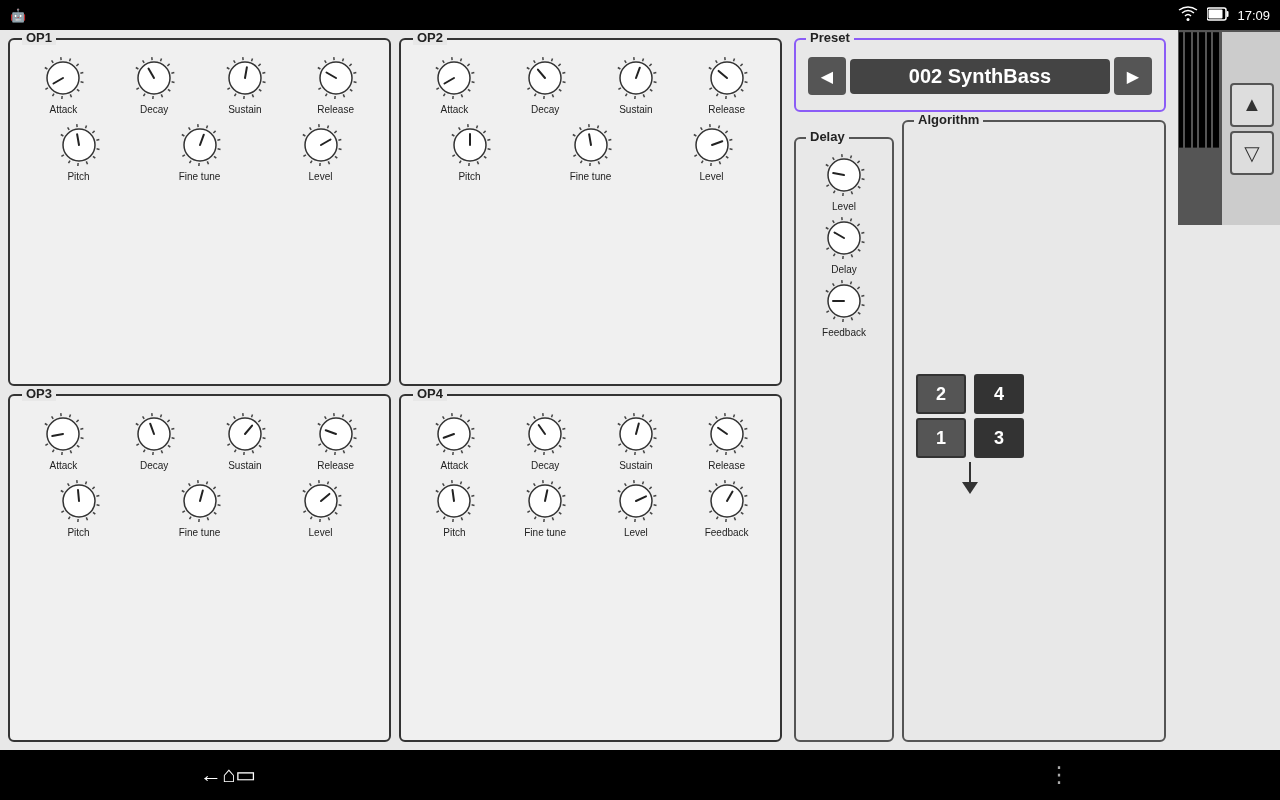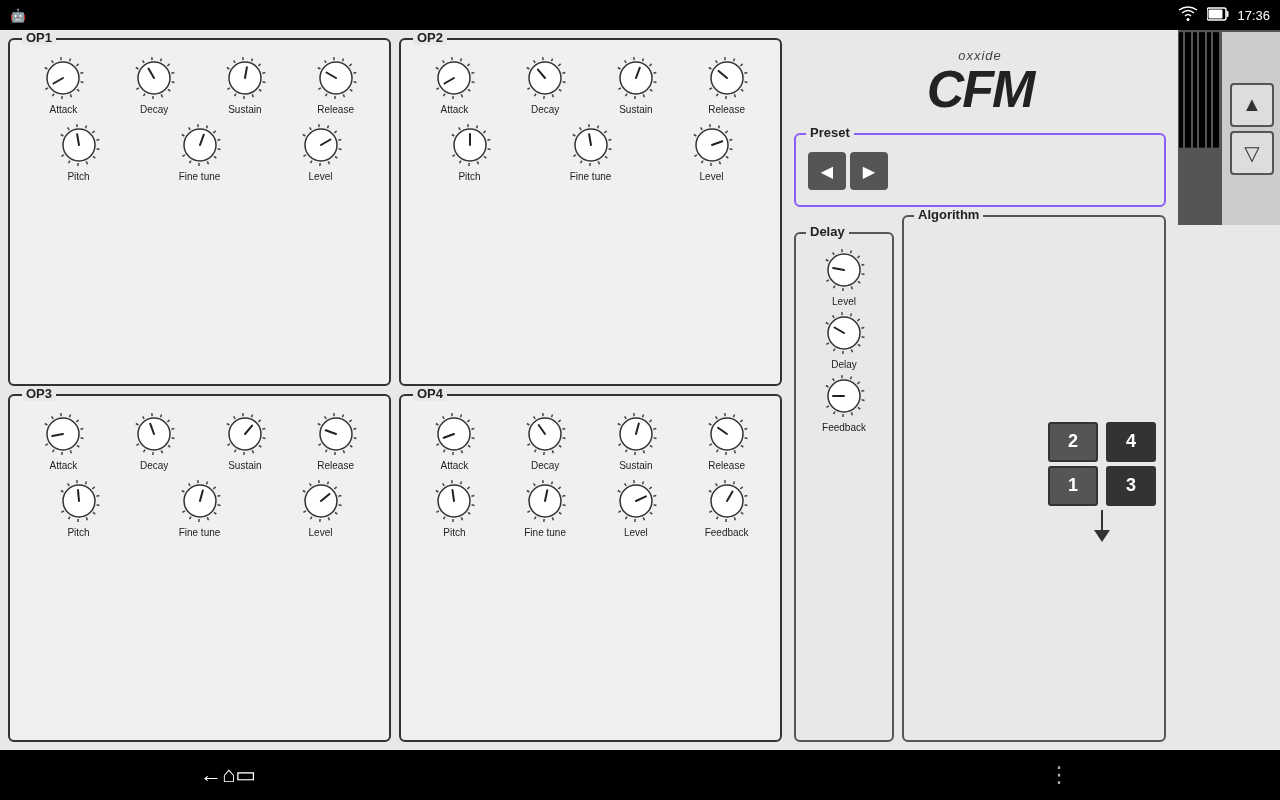--- a/index.html
+++ b/index.html
@@ -222,21 +222,21 @@
       align-items: center;
       gap: 4px;
       padding-top: 14px;
       margin-top: 17px;
     }
 
     #algorithm-panel {
       flex: 1;
       display: flex;
       align-items: center;
-      justify-content: flex-end;
+      justify-content: flex-start;
       padding-top: 14px;
       padding-left: 12px;
     }
 
     .algo-diagram {
       display: flex;
       flex-direction: column;
       align-items: center;
       gap: 4px;
     }
@@ -394,21 +394,21 @@
         <circle cx="11" cy="13.5" r="1.5" fill="white"></circle>
       </svg>
     </span>
     <span>
       <svg width="22" height="14" viewBox="0 0 22 14">
         <rect x="0" y="1" width="19" height="12" rx="2" stroke="white" stroke-width="1.5" fill="none"></rect>
         <rect x="19.5" y="4" width="2" height="6" rx="1" fill="white"></rect>
         <rect x="1.5" y="2.5" width="14" height="9" rx="1" fill="white"></rect>
       </svg>
     </span>
-    <span>17:36</span>
+    <span>17:09</span>
   </div>
 </div>
 
 <div id="main">
   <div id="synth-area">
 
     <div id="op-panels">
     <div class="op-panel">
           <span class="op-label">OP1</span>
           <div class="op-row">
@@ -985,31 +985,26 @@
       <line x1="22" y1="22" x2="27.5" y2="12.5" class="knob-pointer"></line>
     </svg></div>
               <div class="knob-label">Feedback</div>
             </div>
           </div>
         </div>
       </div>
 
     <div id="right-panel">
 
-      <div id="logo-area">
-        <div class="logo-text">
-          <div class="logo-top">oxxide</div>
-          <div class="logo-main">CFM</div>
-        </div>
-      </div>
 
       <div id="preset-area">
         <span id="preset-label">Preset</span>
         <div class="preset-controls">
           <button class="preset-nav-btn">◀</button>
+          <div class="preset-name">002 SynthBass</div>
           <button class="preset-nav-btn">▶</button>
         </div>
       </div>
 
       <div id="bottom-right">
 
         <div class="sub-panel" id="delay-panel">
           <span class="sub-panel-label">Delay</span>
           <div id="delay-knobs" style="display: flex; flex-direction: column; align-items: center; gap: 4px;">
               <div class="knob-group">

